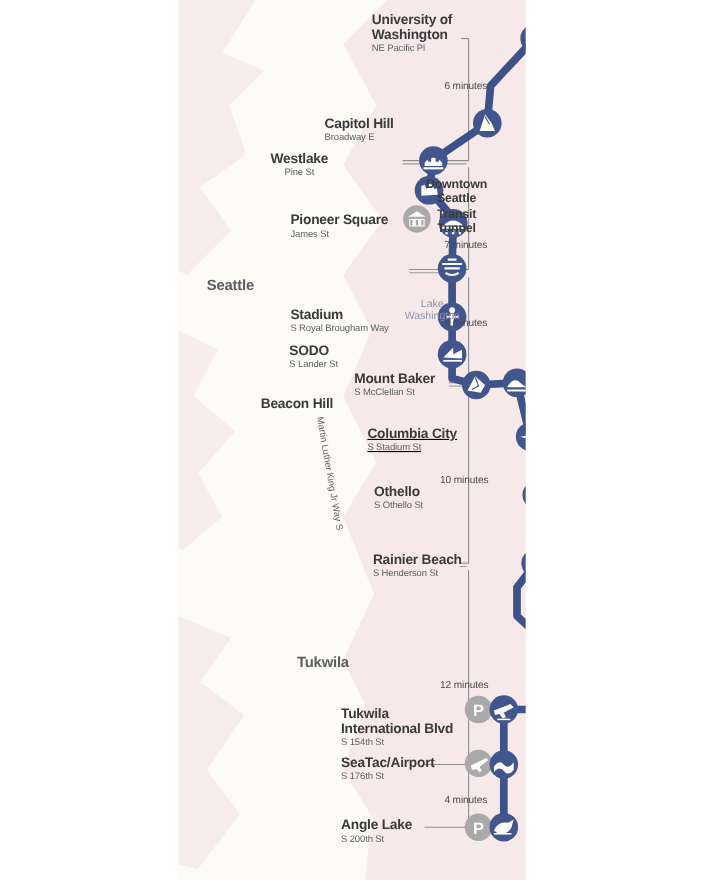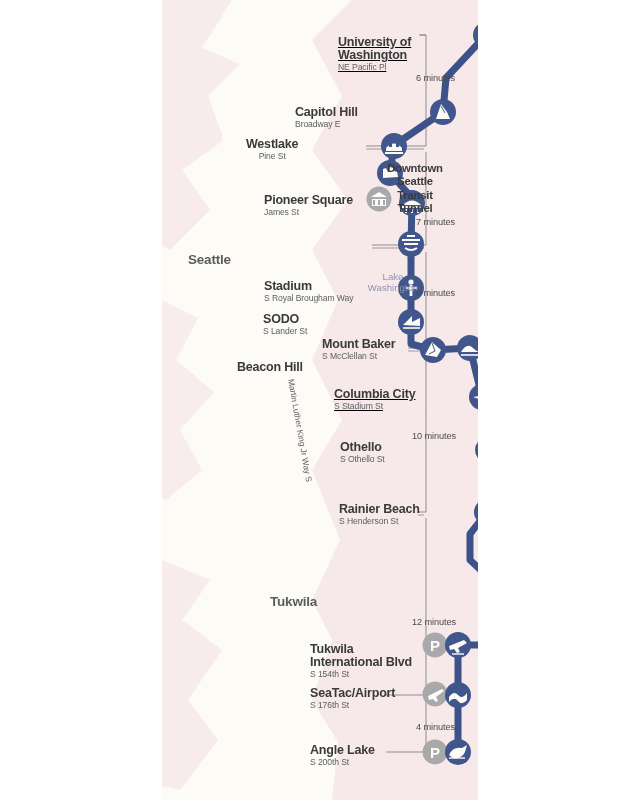--- a/index.html
+++ b/index.html
@@ -24,21 +24,21 @@
   }
   .city-lbl{
     font-weight:bold;font-size:13.5px;color:#5c5c60;
     letter-spacing:-0.2px;
   }
   .water-lbl{
     font-size:9.6px;color:#8f93ad;
     text-align:center;line-height:10.5px;
   }
   .time-lbl{
-    font-size:9.2px;color:#4a4a4e;letter-spacing:-0.1px;margin-left:12px;
+    font-size:9.2px;color:#4a4a4e;letter-spacing:-0.1px;
   }
   .tunnel-lbl{
     font-weight:bold;font-size:11.3px;color:#3a3a3c;
     text-align:center;line-height:13.4px;letter-spacing:-0.2px;
   }
   .street-rot{
     position:absolute;font-size:8.4px;color:#5d5d62;
     transform-origin:0 0;white-space:nowrap;
   }
 </style>
@@ -258,21 +258,21 @@
       <g>
         <circle cx="296" cy="752" r="13" fill="#41568c"></circle>
         <path d="M287,755 Q291,746 300,748 L305,745 L303,752
                  Q300,759 291,758 Z" fill="#fdfbf5"></path>
         <path d="M287,758 L303,758" stroke="#fdfbf5" stroke-width="1.4"></path>
       </g>
 
     </g>
   </svg>
 
-  <div class="lbl" style="left:176px;top:36px;text-decoration:underline;">
+  <div class="lbl" style="left:176px;top:12px;">
     <div class="st-name">University of</div>
     <div class="st-name">Washington</div>
     <div class="st-sub">NE Pacific Pl</div>
   </div>
 
   <div class="lbl" style="left:133px;top:106px;">
     <div class="st-name">Capitol Hill</div>
     <div class="st-sub">Broadway E</div>
   </div>
 

